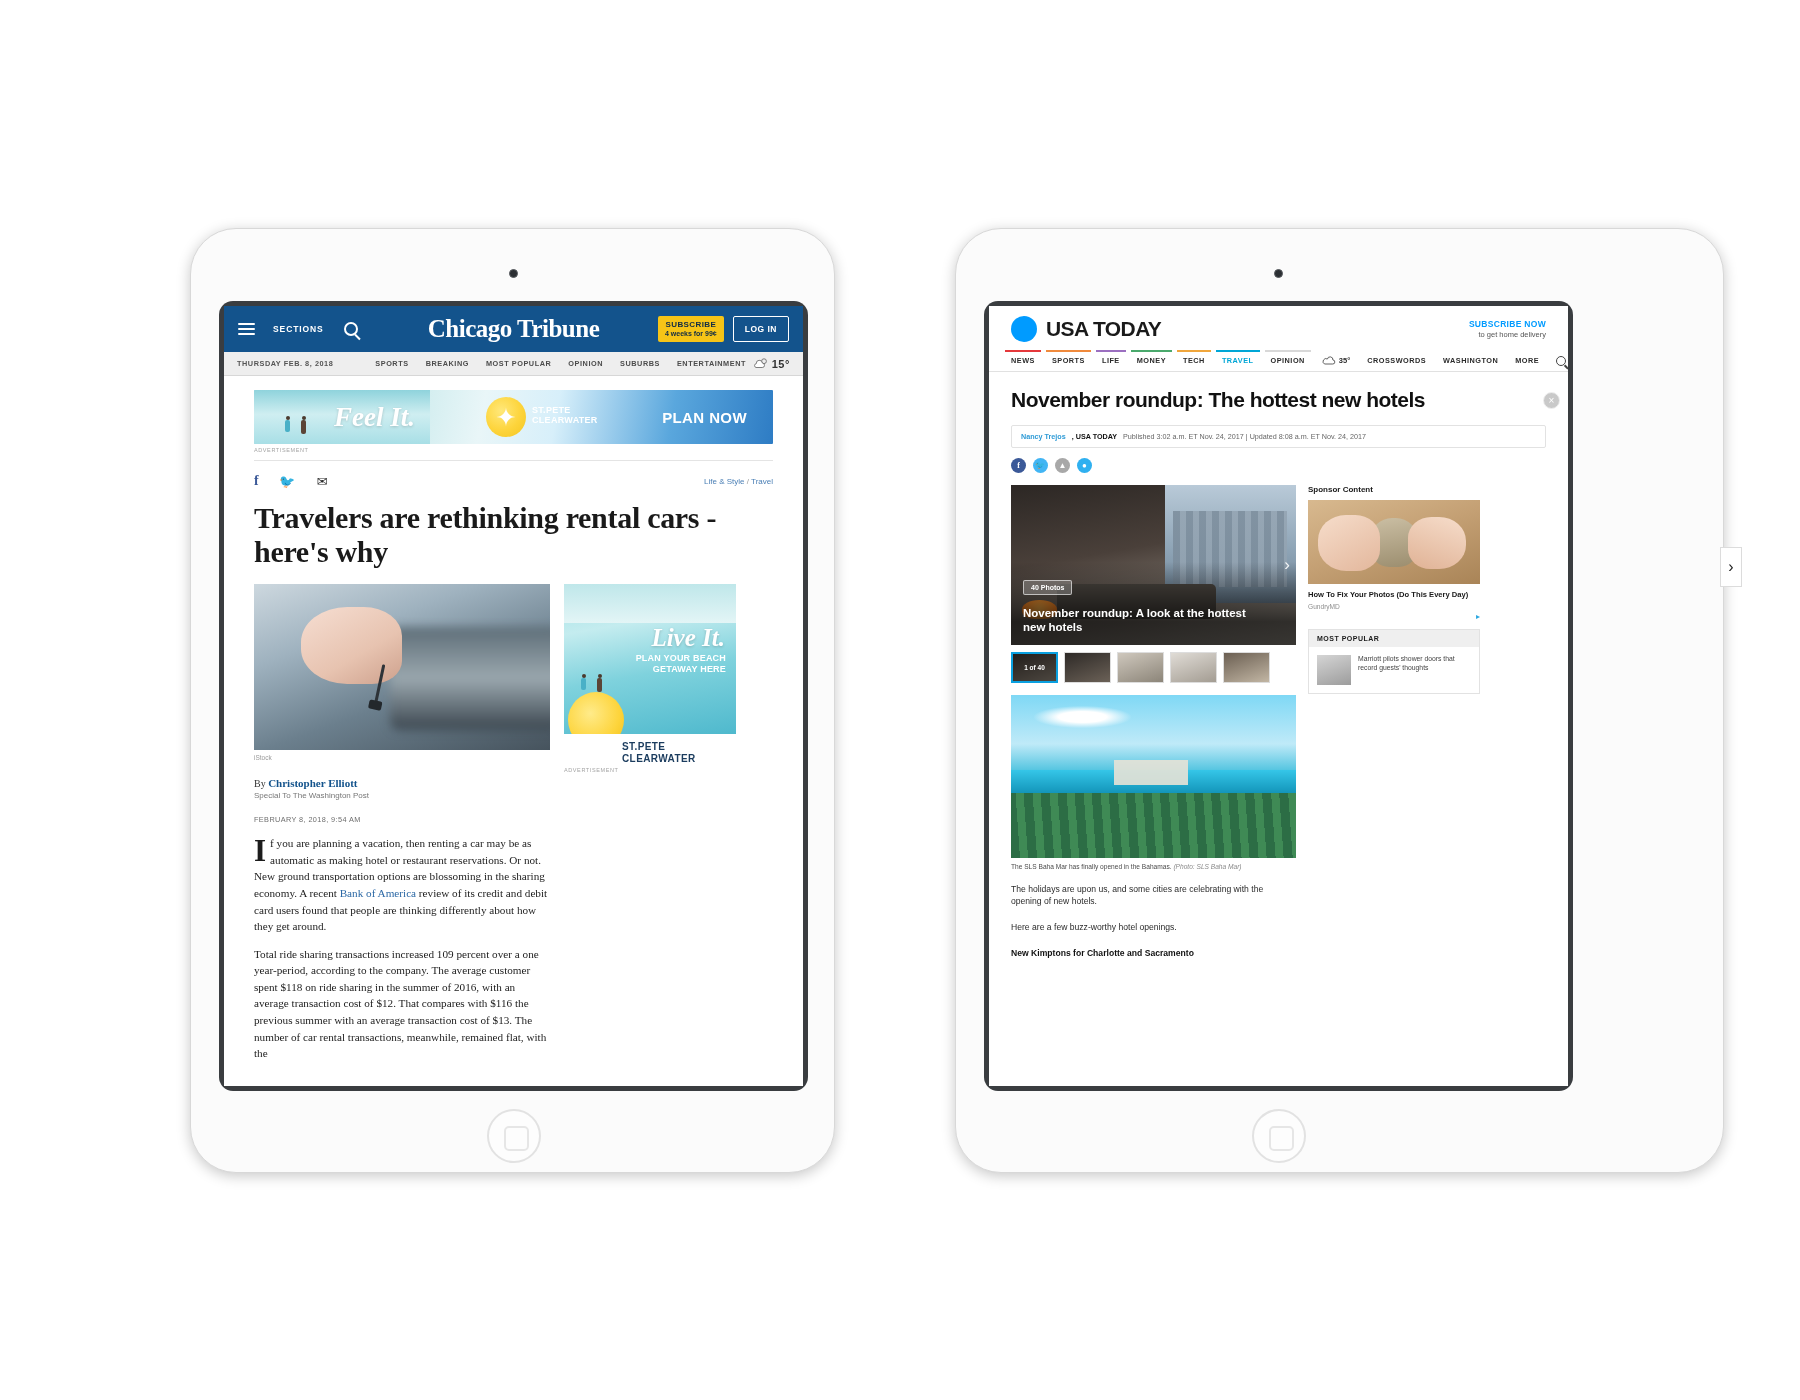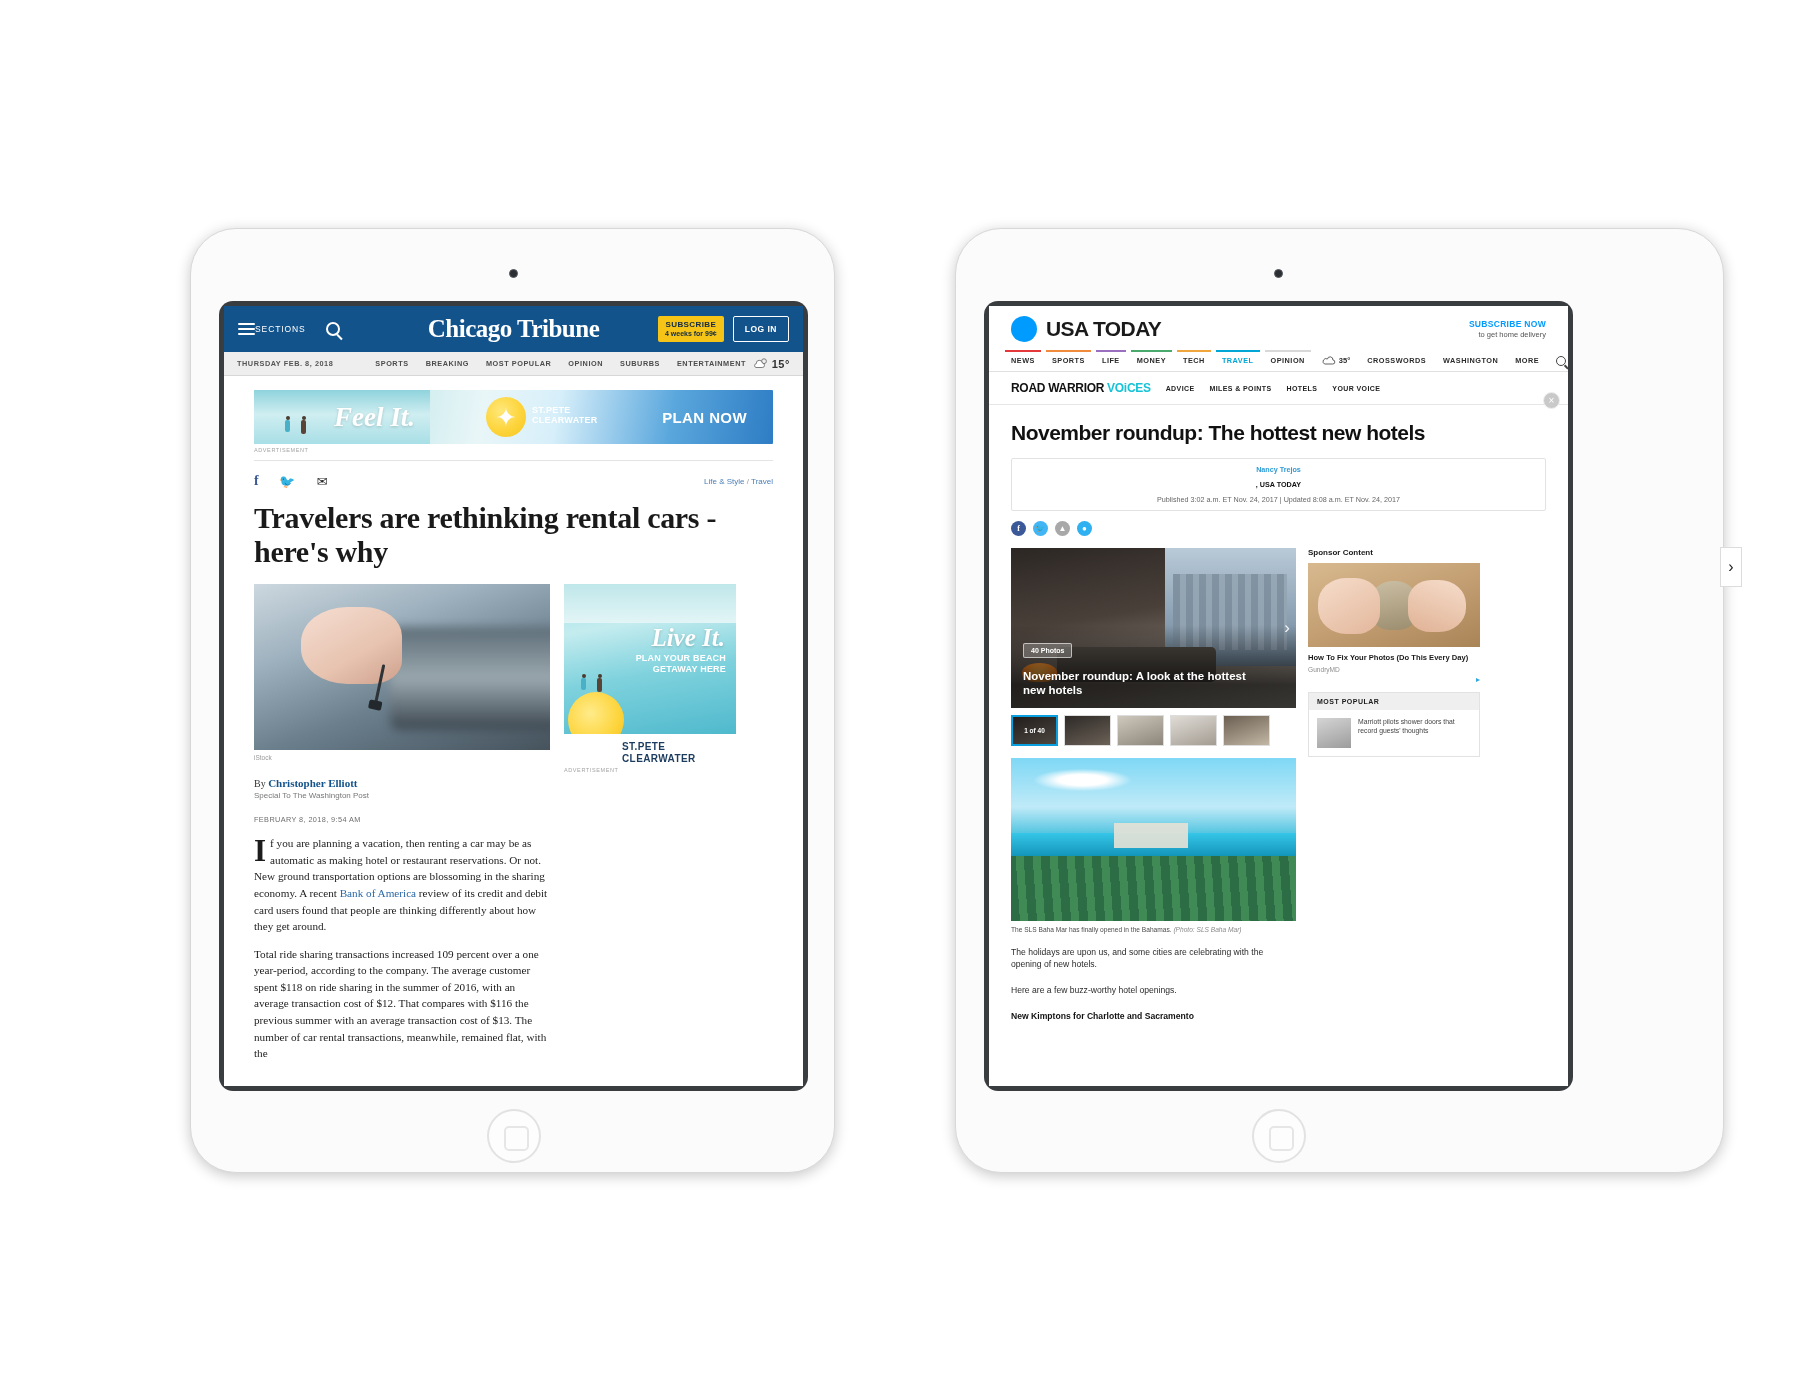--- a/index.html
+++ b/index.html
@@ -62,21 +62,21 @@
 
   .ct-topbar {
     height: 46px; background: #13538c;
     display: flex; align-items: center;
     padding: 0 14px; position: relative;
   }
   .ct-hamburger { width: 17px; display: flex; flex-direction: column; gap: 3px; cursor: pointer; }
   .ct-hamburger i { display: block; height: 2px; background: #fff; border-radius: 1px; }
   .ct-sections-label {
     color: #fff; font-size: 8.5px; letter-spacing: 0.9px;
-    font-weight: 400; margin-left: 0;
+    font-weight: 700; margin-left: 18px;
   }
   .ct-search-icon {
     margin-left: 20px; width: 14px; height: 14px;
     border: 2px solid #fff; border-radius: 50%;
     position: relative;
   }
   .ct-search-icon::after {
     content: ""; position: absolute;
     right: -5px; bottom: -4px; width: 7px; height: 2px;
     background: #fff; transform: rotate(45deg);
@@ -283,21 +283,21 @@
     display:flex; align-items:center; justify-content:center;
     border: 1.5px solid #efefef; cursor:pointer;
   }
 
   .ut-headline {
     padding: 16px 22px 0; font-size: 21px; font-weight: 700;
     color:#111; letter-spacing:-.5px;
   }
   .ut-meta {
     margin: 13px 22px 0; border:1px solid #e2e2e2; border-radius:2px;
-    padding: 6px 9px; font-size: 7.2px; color:#666; display:flex; gap:6px; align-items:center;flex-direction:column;
+    padding: 6px 9px; font-size: 7.2px; color:#666; display:flex; gap:6px; align-items:center;
   }
   .ut-meta .author { color:#2f9bd6; font-weight:700; }
   .ut-meta .brand { color:#111; font-weight:800; }
   .ut-share { display:flex; gap:7px; padding: 10px 22px 0; }
   .ut-share .b { width: 15px; height:15px; border-radius:50%; color:#fff; font-size:8px;
     display:flex; align-items:center; justify-content:center; cursor:pointer; font-weight:700; }
   .b.fb { background:#3b5998; font-family:"Liberation Serif",serif; }
   .b.tw { background:#42b5f4; }
   .b.rd { background:#a8a8a8; }
   .b.cm { background:#2fb0f0; }
@@ -588,27 +588,20 @@
         </div>
         <div class="item">CROSSWORDS</div>
         <div class="item">WASHINGTON</div>
         <div class="item">MORE</div>
         <div class="ut-nav-right">
           <div class="ut-ico-search"></div>
 
         </div>
       </div>
 
-      <div class="ut-rw-bar">
-        <div class="rw-logo"><span>ROAD WARRIOR </span><span class="cy">VOiCES</span></div>
-        <span class="lk">ADVICE</span>
-        <span class="lk">MILES &amp; POINTS</span>
-        <span class="lk">HOTELS</span>
-        <span class="lk">YOUR VOICE</span>
-      </div>
       <div class="ut-close">×</div>
 
       <h1 class="ut-headline">November roundup: The hottest new hotels</h1>
 
       <div class="ut-meta">
         <span class="author">Nancy Trejos</span>
           <span class="brand">, USA TODAY</span>
         <span>Published 3:02 a.m. ET Nov. 24, 2017 | Updated 8:08 a.m. ET Nov. 24, 2017</span>
       </div>
 

